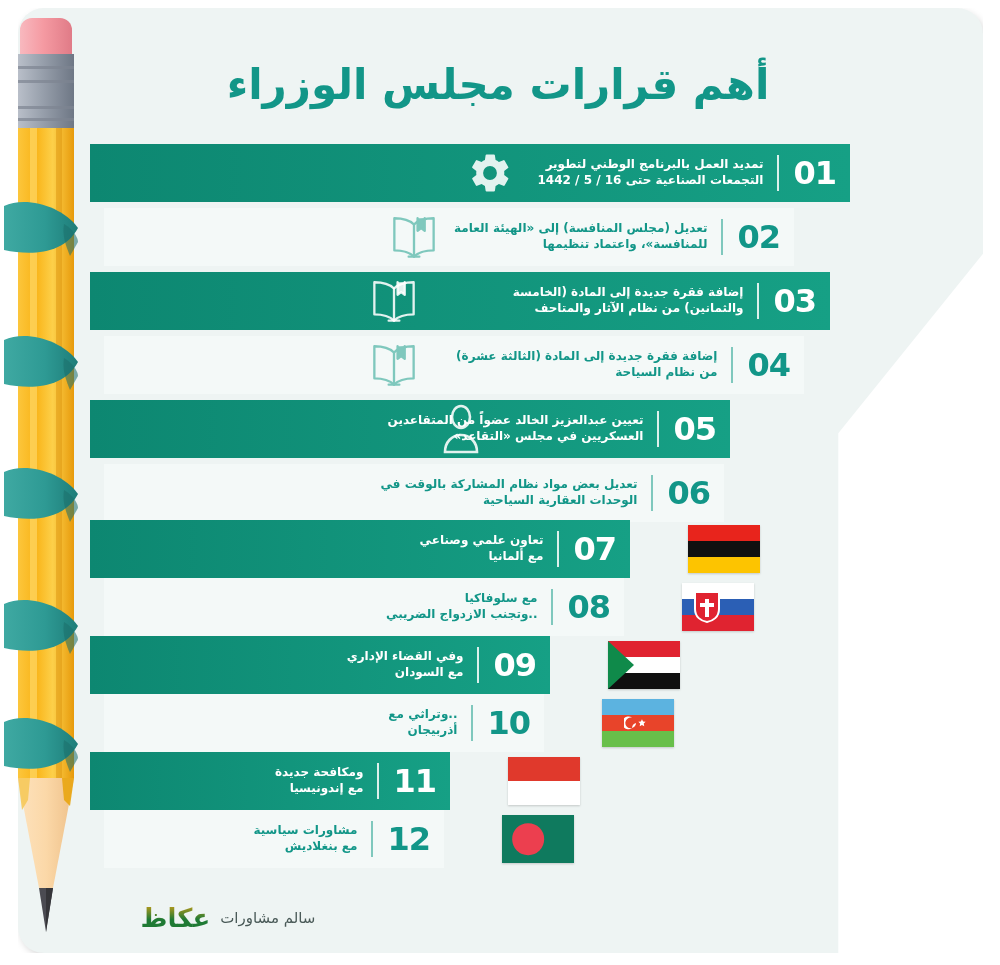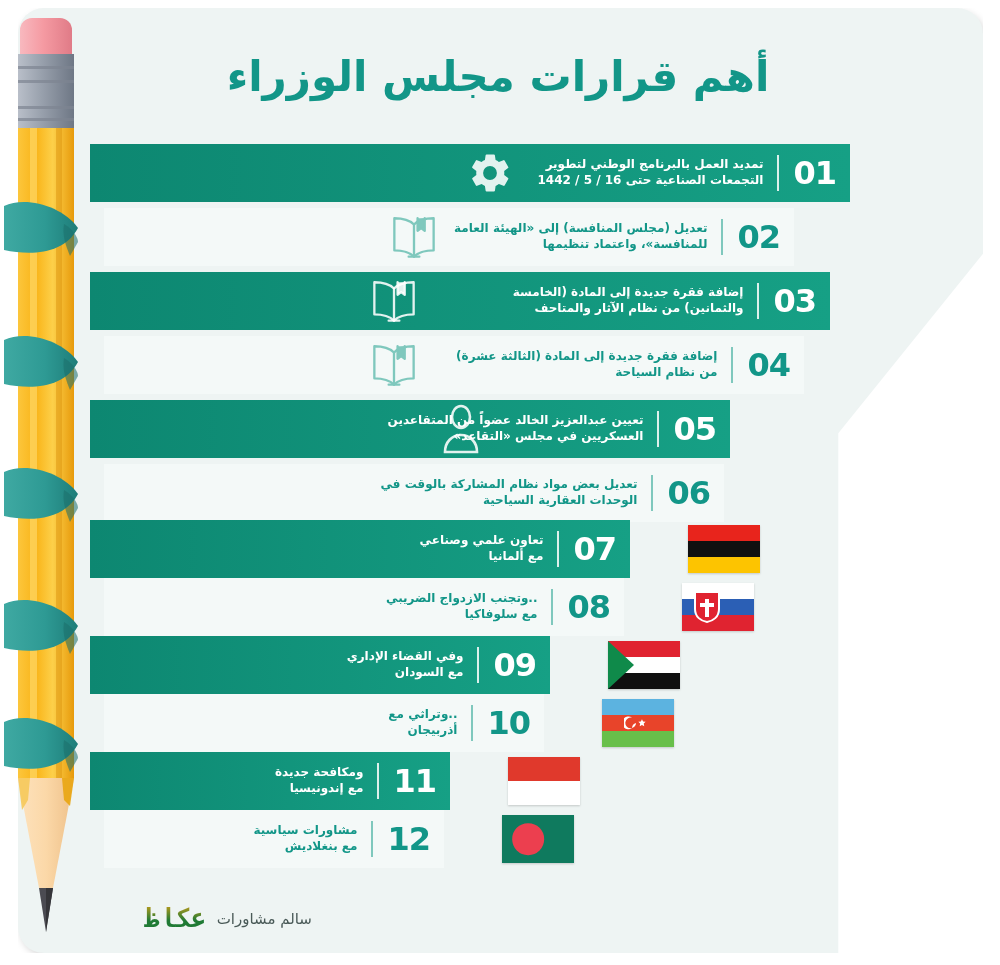--- a/index.html
+++ b/index.html
@@ -32,21 +32,21 @@
     position: absolute;
     left: 18px; top: 8px;
     width: 965px; height: 945px;
     border-radius: 26px;
     overflow: hidden;
   }
 
   
   #title {
     position: absolute;
-    top: 44px; left: 120px; width: 720px;
+    top: 52px; left: 120px; width: 720px;
     text-align: center;
     direction: rtl;
     font-size: 42px;
     font-weight: bold;
     color: #129688;
     letter-spacing: 0px;
     white-space: nowrap;
   }
 
   
@@ -134,21 +134,20 @@
   #credit-name { font-size: 15px; color: #4a5a58; direction: rtl; }
   #okaz-logo {
     display: flex; align-items: center;
     font-size: 26px; font-weight: bold;
     color: #1f7a34;
     background: linear-gradient(180deg,#d4a017 0%, #1f7a34 55%, #1f7a34 100%);
     -webkit-background-clip: text; background-clip: text;
     -webkit-text-fill-color: transparent;
     letter-spacing: -1px;
     direction: rtl;
-    font-family: Liberation Mono, monospace;
   }
 
   
   #pencil { position: absolute; left: 4px; top: 10px; width: 86px; height: 930px; }
 </style>
 </head>
 <body>
 
 <div id="stage">
 
@@ -279,22 +278,22 @@
             <div style="height:33.4%;background:#e8241c"></div>
             <div style="height:33.3%;background:#101010"></div>
             <div style="height:33.3%;background:#fdc400"></div>
           </div>
         </div>
         <div class="row light" style="left: 0px; top: 570px; width: 965px;">
           <div class="bar" style="left: 86px; width: 520px;">
             <div class="num">08</div>
             <div class="divider"></div>
             <div class="txt">
+              <div>مع سلوفاكيا</div>
               <div>..وتجنب الازدواج الضريبي</div>
-              <div>مع سلوفاكيا</div>
             </div>
           </div>
           <div class="flag" style="left: 664px; top: 5px;">
             <div style="position:relative;width:100%;height:100%">
               <div style="height:33.4%;background:#ffffff"></div>
               <div style="height:33.3%;background:#2b5fb5"></div>
               <div style="height:33.3%;background:#e02330"></div>
               <svg style="position:absolute;left:17%;top:17%" width="26" height="32" viewBox="0 0 26 32">
                 <path d="M13 1 L25 1 L25 18 C25 26 19 30 13 31 C7 30 1 26 1 18 L1 1 Z" fill="#e02330" stroke="#ffffff" stroke-width="2"></path>
                 <path d="M11 8h4v4h5v4h-5v10h-4V16H6v-4h5z" fill="#ffffff"></path>

